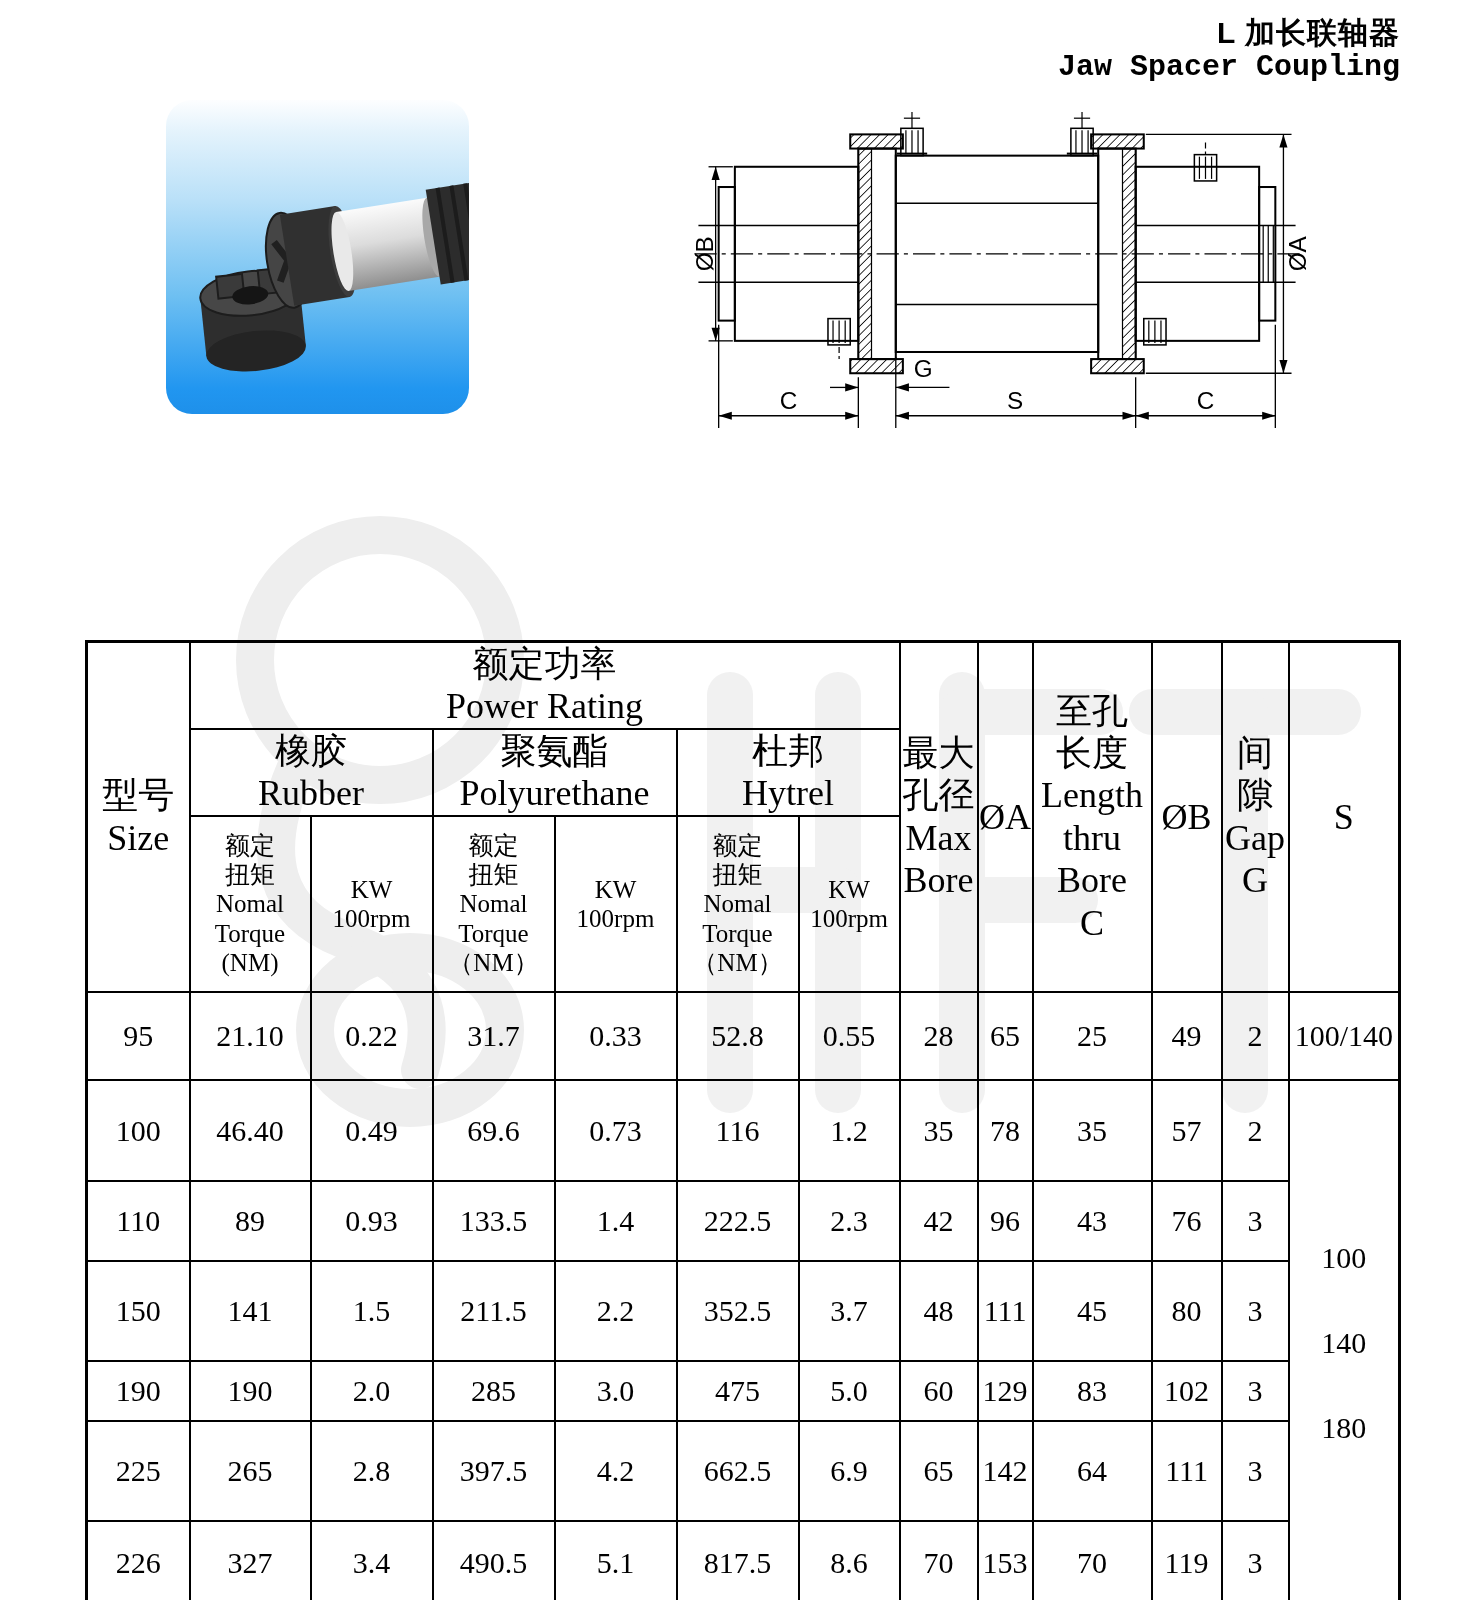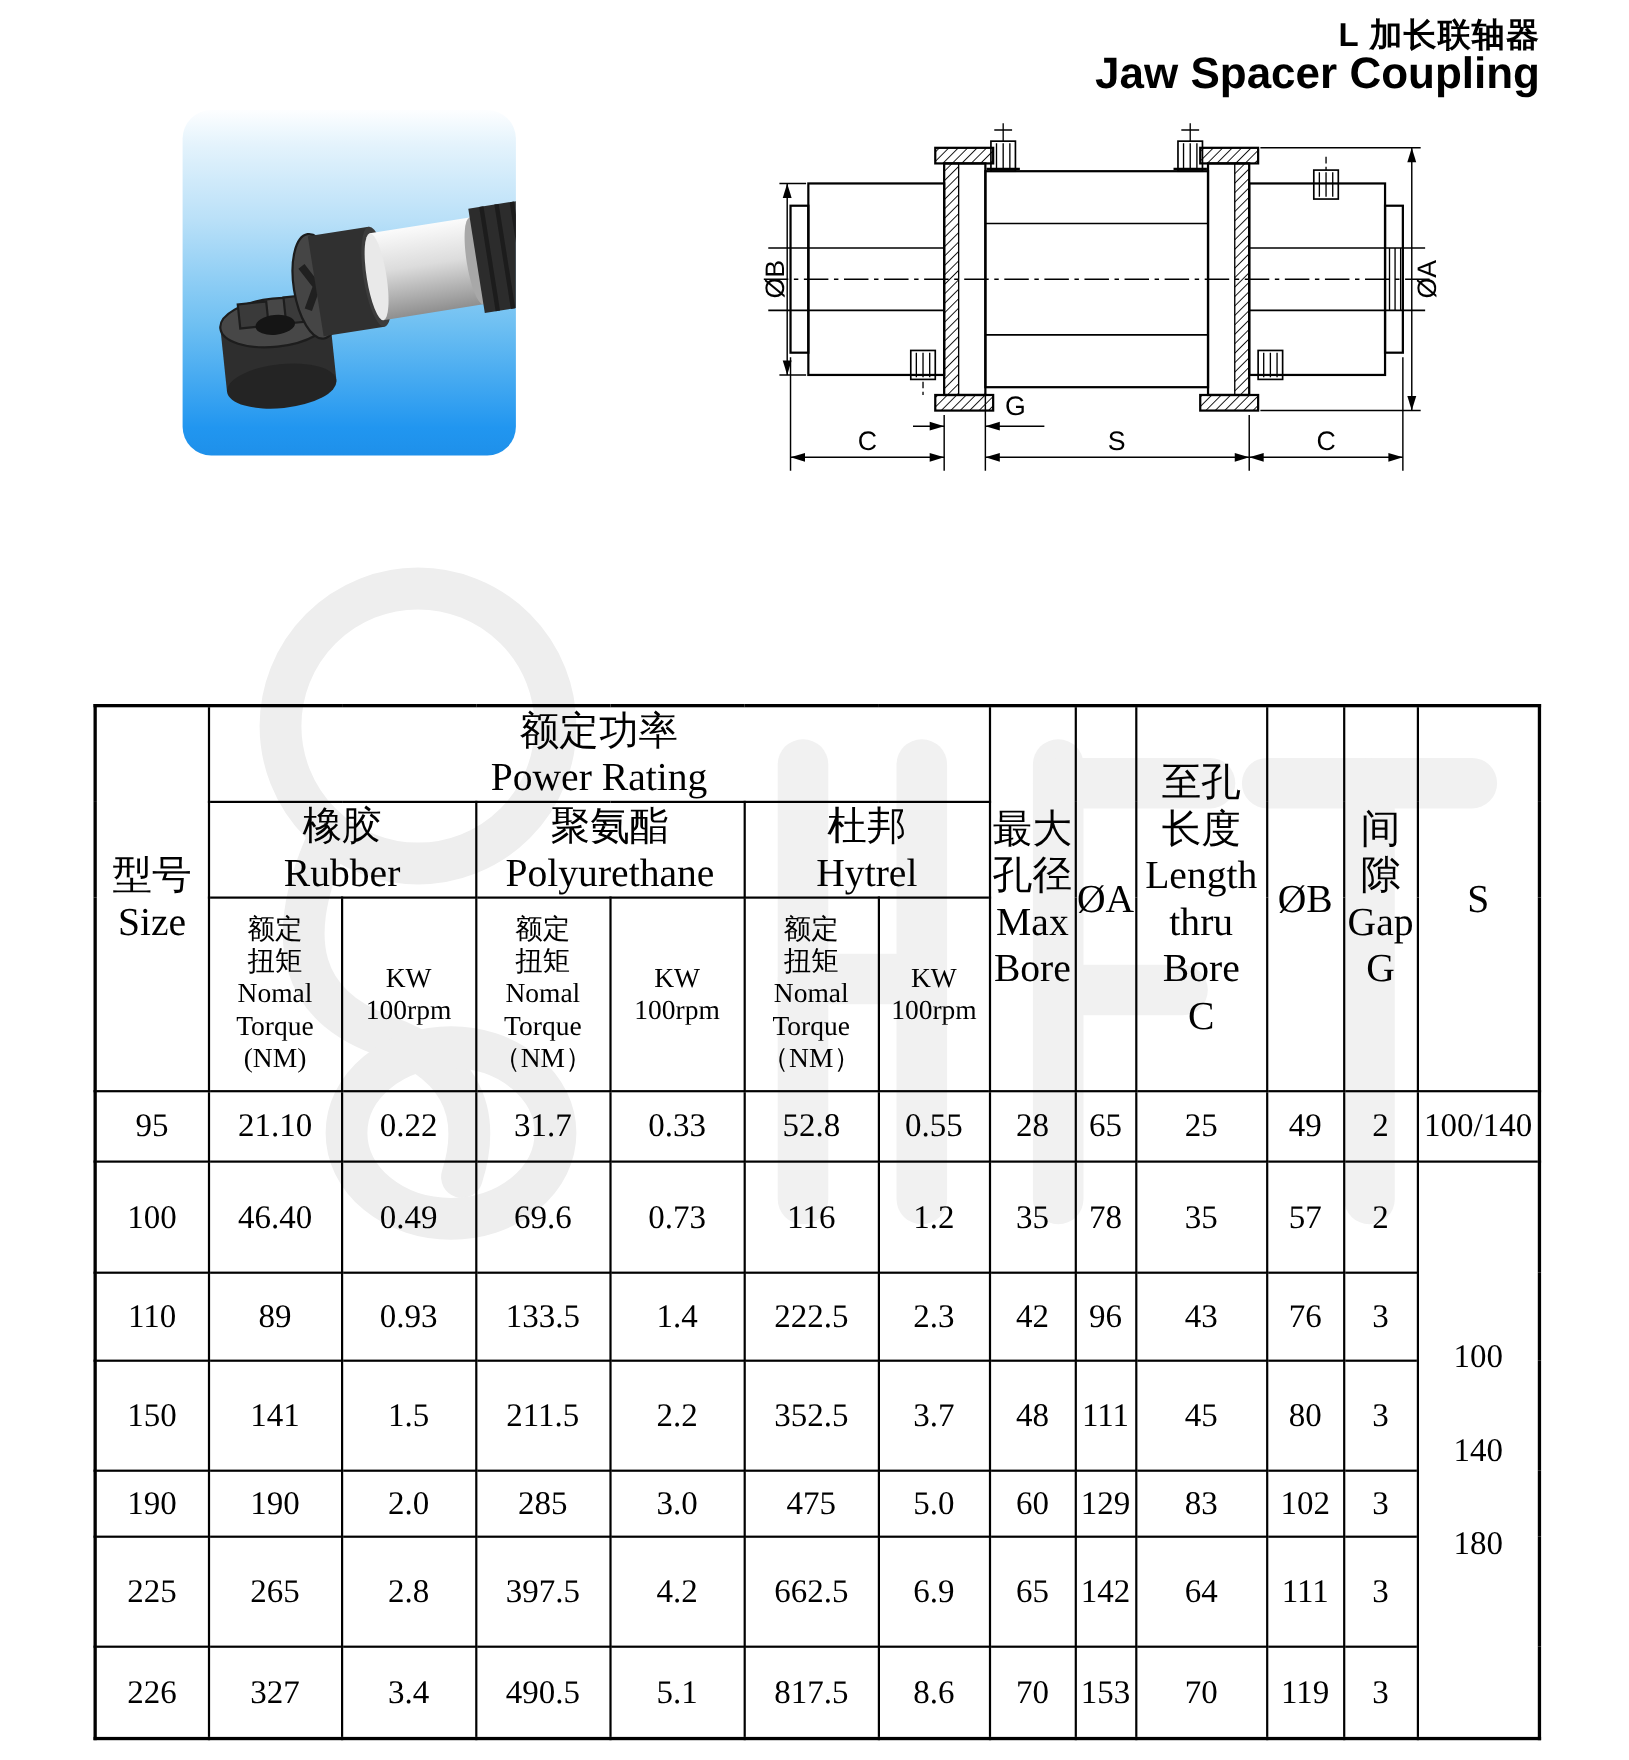--- a/index.html
+++ b/index.html
@@ -11,21 +11,21 @@
     overflow:hidden;
   }
   
   .title-block{
     position:absolute;top:16px;right:81px;
     text-align:right;
     font-family:"Liberation Sans","DejaVu Sans",sans-serif;
     font-weight:bold;line-height:34px;
   }
   .title-cn{font-size:30px;letter-spacing:1px;}
-  .title-en{font-size:40px;}
+  .title-en{font-size:30px;font-family:Liberation Mono, monospace;}
   
   .photo{
     position:absolute;left:166px;top:100px;width:303px;height:314px;
     border-radius:26px;
     background:linear-gradient(180deg,#fdfeff 0%,#e4f3fc 10%,#b9e0f8 32%,#6fc0f2 62%,#2196f0 92%,#1e90ea 100%);
     overflow:hidden;
   }
   
   .drawing{position:absolute;left:688px;top:102px;width:618px;height:334px;}
   .drawing svg{display:block;}
@@ -295,21 +295,21 @@
 100rpm</td>
     <td class="hd-small">额定
 扭矩
 Nomal
 Torque
 （NM）</td>
     <td class="hd-small">KW
 100rpm</td>
   </tr>
 
-  <tr style="height:64px">
+  <tr style="height:88px">
     <td class="dcell">95</td>
     <td class="dcell">21.10</td>
     <td class="dcell">0.22</td>
     <td class="dcell">31.7</td>
     <td class="dcell">0.33</td>
     <td class="dcell">52.8</td>
     <td class="dcell">0.55</td>
     <td class="dcell">28</td>
     <td class="dcell">65</td>
     <td class="dcell">25</td>

